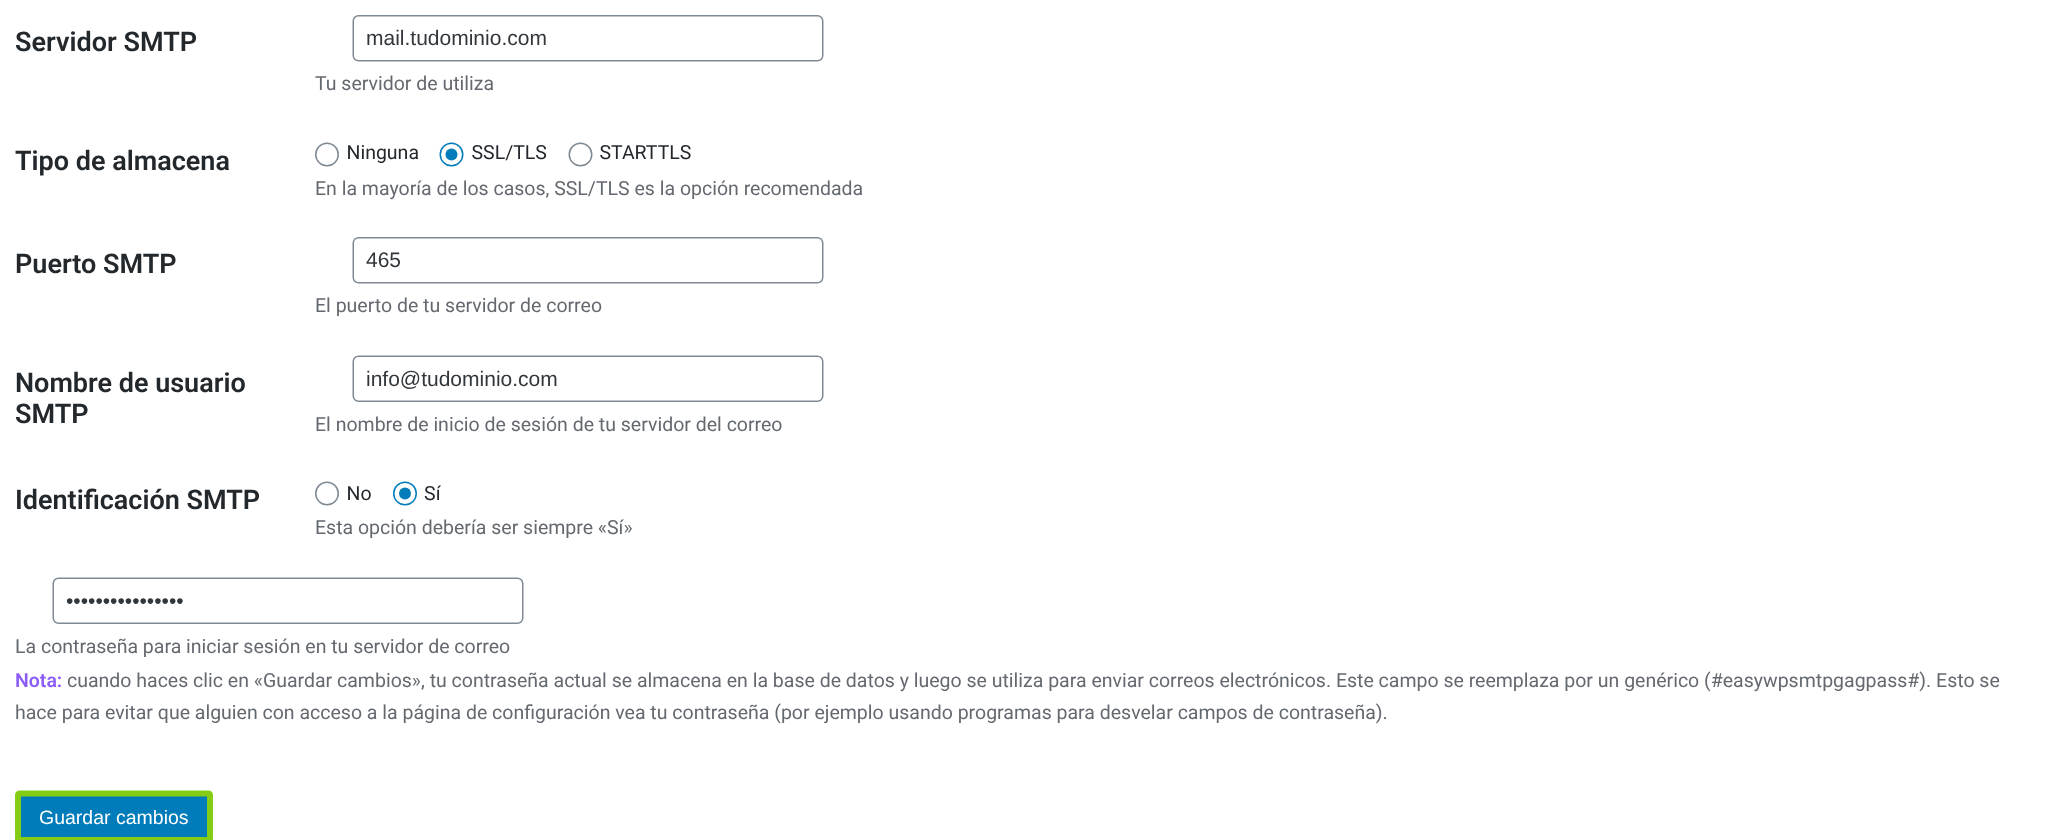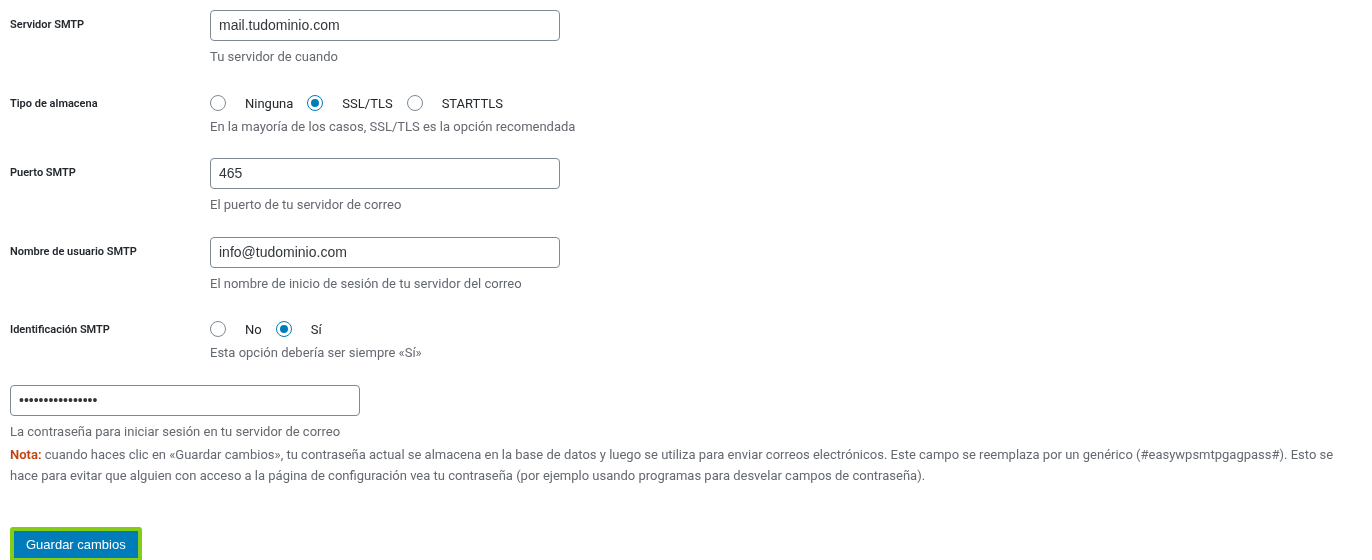--- a/index.html
+++ b/index.html
@@ -20,52 +20,53 @@
   .form-row {
     display: flex;
     align-items: flex-start;
     margin-bottom: 22px;
   }
   .form-label {
     width: 200px;
     flex-shrink: 0;
     font-weight: 600;
     color: #23282d;
-    font-size: 11px;
+    font-size: 18px;
     padding-top: 8px;
   }
   .form-field {
     flex: 1;
   }
   input[type="text"], input[type="password"] {
-    width: 350px;
+    width: 314px;
     padding: 4px 8px;
     font-size: 14px;
     line-height: 1.5;
     border: 1px solid #7e8993;
     border-radius: 4px;
     background: #fff;
     color: #32373c;
+    margin-left: 25px;
   }
   .description {
     color: #646970;
     font-size: 13px;
     margin-top: 6px;
     line-height: 1.5;
   }
   .radio-group {
     display: flex;
     align-items: center;
     gap: 8px;
     padding-top: 6px;
   }
   .radio-item {
     display: inline-flex;
-    align-items: flex-end;
-    gap: 19px;
+    align-items: center;
+    gap: 5px;
     margin-right: 6px;
     cursor: pointer;
   }
   .radio-circle {
     width: 16px;
     height: 16px;
     border: 1px solid #7e8993;
     border-radius: 50%;
     display: inline-flex;
     align-items: center;
@@ -86,21 +87,21 @@
     font-size: 13px;
     color: #23282d;
   }
   .note-section {
     color: #646970;
     font-size: 13px;
     line-height: 1.6;
     margin-top: 4px;
   }
   .note-section strong {
-    color: #c2410c;
+    color: #8b5cf6;
     font-weight: 600;
   }
   .button-primary {
     background: #007cba;
     border: 4px solid #84cc16;
     color: #fff;
     font-size: 13px;
     padding: 6px 12px;
     border-radius: 3px;
     cursor: pointer;
@@ -111,21 +112,21 @@
 <body>
 
 
 
 <div class="form-table">
 
   <div class="form-row">
     <div class="form-label">Servidor SMTP</div>
     <div class="form-field">
       <input type="text" value="mail.tudominio.com" style="">
-      <div class="description">Tu servidor de cuando</div>
+      <div class="description">Tu servidor de utiliza</div>
     </div>
   </div>
 
   <div class="form-row">
     <div class="form-label">Tipo de almacena</div>
     <div class="form-field">
       <div class="radio-group">
         <label class="radio-item">
           <span class="radio-circle"></span>
           <span class="radio-label">Ninguna</span>

